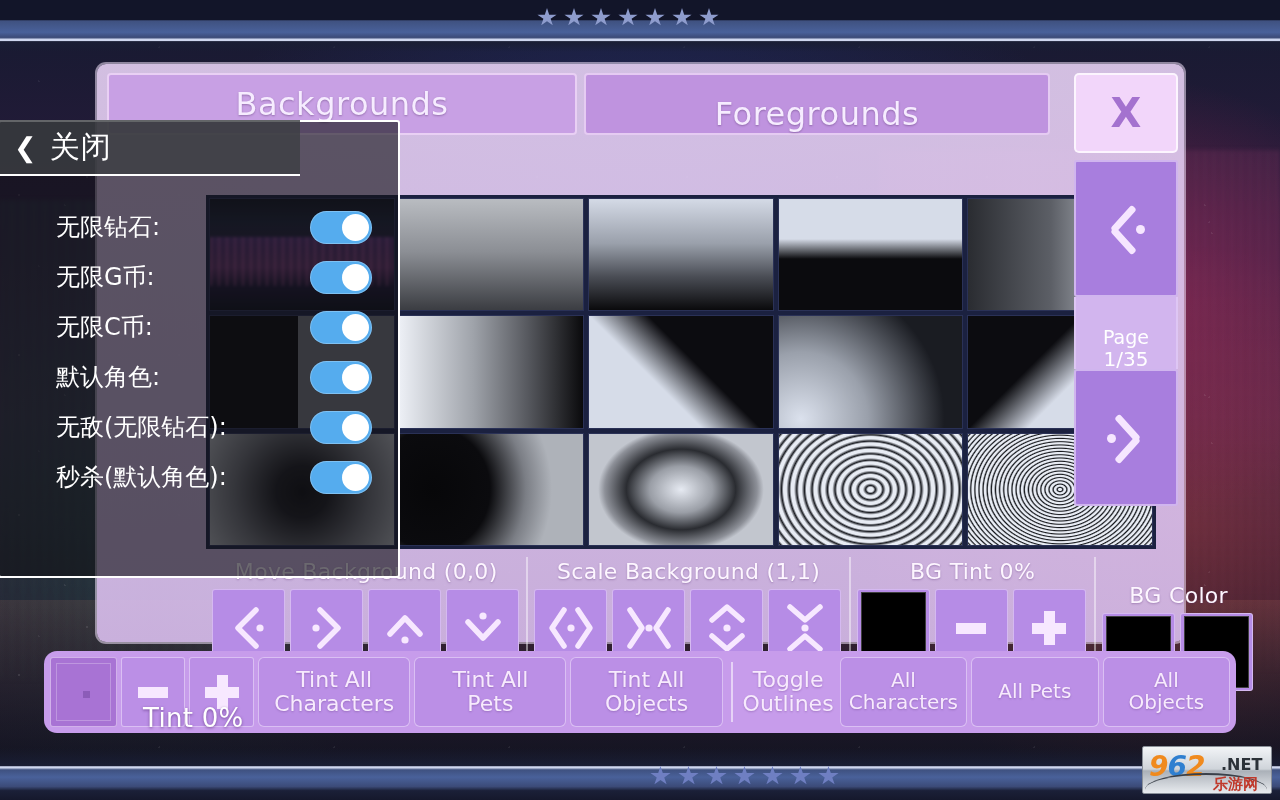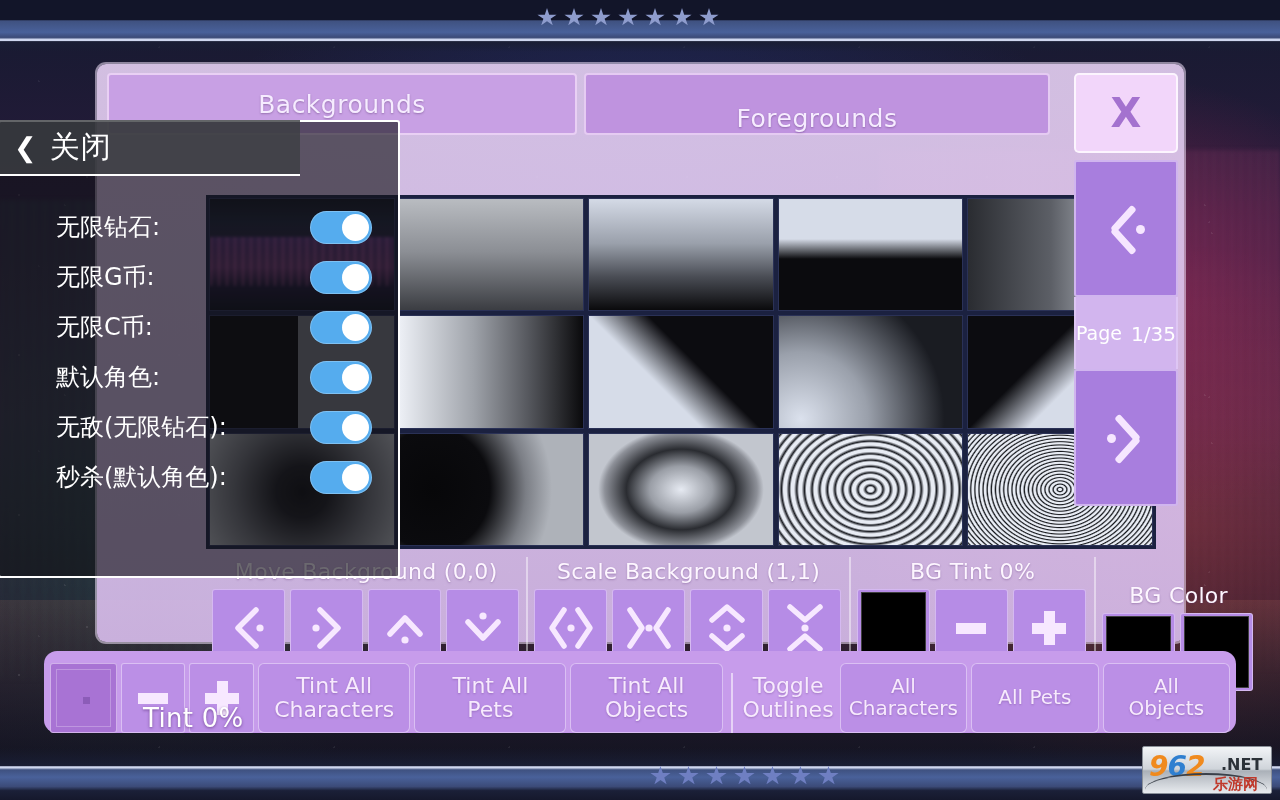--- a/index.html
+++ b/index.html
@@ -74,21 +74,21 @@
     border-radius:9px;
     box-shadow:0 0 0 2px rgba(240,225,250,.55);
   }
   .panel-inner{ position:absolute; inset:0; }
 
   
   .tabs{ position:absolute; left:10px; top:9px; width:1055px; height:62px; display:flex; gap:7px; }
   .tab{
     position:relative; height:62px; border-radius:4px;
     display:flex; align-items:center; justify-content:center;
-    color:#f6ecff; font-size:25px; letter-spacing:.5px;
+    color:#f6ecff; font-size:32px; letter-spacing:.5px;
     border:2px solid rgba(255,240,255,.6);
     text-shadow:0 1px 2px rgba(60,30,80,.35);
   }
   .tab.bg{ width:470px; background:#c8a0e4; }
   .tab.fg{ width:466px; background:#bf93df;align-items:flex-end; }
   .tab-close{
     position:absolute; right:6px; top:9px; width:104px; height:80px;
     background:#f2d6fa; border:2px solid rgba(255,255,255,.75);
     border-radius:5px; display:flex; align-items:center; justify-content:center;
   }
@@ -130,21 +130,21 @@
   .t-ring3     { background:repeating-radial-gradient(ellipse 16% 21% at 50% 50%, #e8ecf4 0 5%, #15171c 9%, #e8ecf4 14%); }
 
   
   .pagerail{ position:absolute; right:6px; top:96px; width:104px; height:387px; }
   .prbtn{
     width:104px; height:137px; background:#a87ede; border:2px solid rgba(240,225,252,.55);
     display:flex; align-items:center; justify-content:center; border-radius:3px;
   }
   .prlabel{
     width:104px; height:72px; background:#d2b5ee;
-    display:flex; flex-direction:row; align-items:center; justify-content:space-between;
+    display:flex; flex-direction:column; align-items:center; justify-content:flex-end;
     color:#fff; line-height:1.0; border-left:2px solid rgba(240,225,252,.4); border-right:2px solid rgba(240,225,252,.4);
   }
   .prlabel .p1{ font-size:19px; } .prlabel .p2{ font-size:20px; margin-top:2px; }
   .chev{ position:relative; width:44px; height:54px; }
   .chev i{ position:absolute; width:7px; height:32px; background:#f6e6ff; border-radius:3px; }
   .chev .a{ top:1px;  left:16px; transform:rotate(42deg); }
   .chev .b{ top:23px; left:16px; transform:rotate(-42deg); }
   .chev .dot{ position:absolute; width:9px; height:9px; background:#f6e6ff; border-radius:50%; top:23px; }
   .chev.left .dot{ left:32px; } .chev.right .dot{ left:3px; }
   .chev.right .a{ transform:rotate(-42deg); left:20px; }
@@ -171,21 +171,21 @@
 
   .plusicon{ position:relative; width:34px; height:34px; }
   .plusicon:before,.plusicon:after{ content:""; position:absolute; background:#f7e8ff; }
   .plusicon:before{ left:12px; top:0; width:11px; height:34px; }
   .plusicon:after{ left:0; top:12px; width:34px; height:11px; }
   .minusicon{ width:30px; height:11px; background:#f7e8ff; }
 
   
   #tintbar{
     position:absolute; left:44px; top:651px; width:1192px; height:82px;
-    background:#c79ceb; border-radius:13px; display:flex; align-items:flex-end; padding:0 6px; gap:4px;
+    background:#c79ceb; border-radius:13px; display:flex; align-items:center; padding:0 6px; gap:4px;
   }
   .tb{
     background:#bb8fe6; border:1px solid rgba(250,240,255,.5); border-radius:6px;
     height:70px; display:flex; align-items:center; justify-content:center;
     color:#f7eafd; font-size:22px; line-height:1.08; text-align:center;
     text-shadow:0 1px 2px rgba(80,40,110,.3);
   }
   .tb.sw{ width:70px; background:#a873d4; border-radius:3px; position:relative; }
   .tb.sw .inner{ position:absolute; inset:5px; border:1px solid rgba(255,255,255,.25); background:#a873d4; }
   .tb.sw .pix{ position:absolute; left:32px; top:33px; width:7px; height:7px; background:#8c5cb8; }

